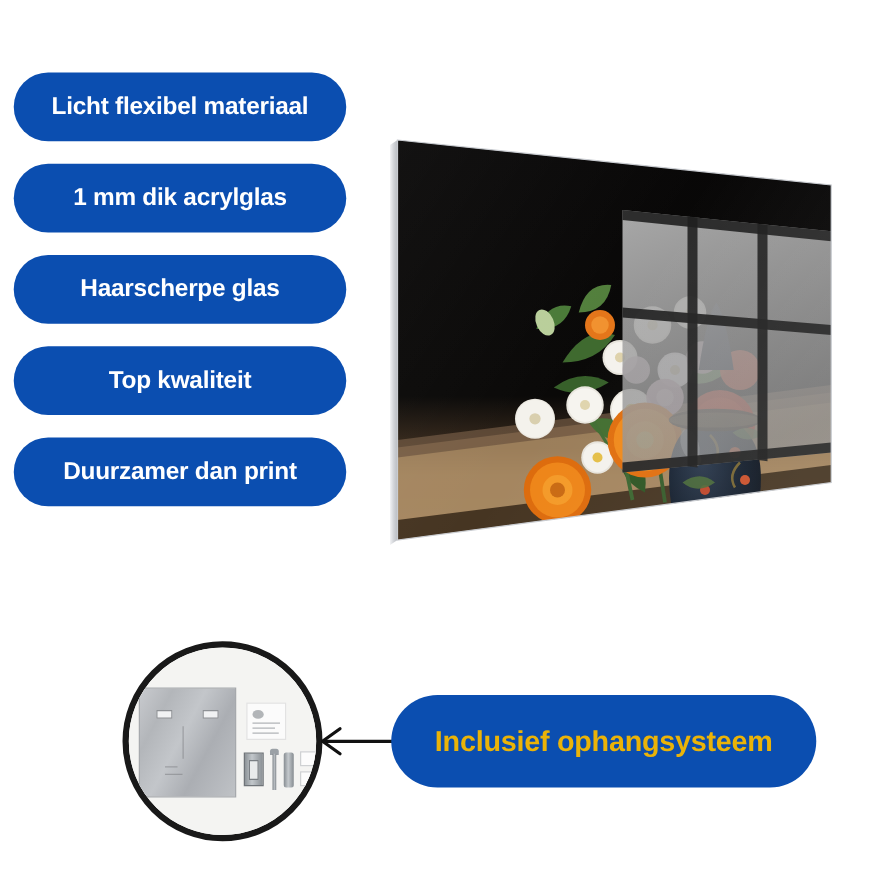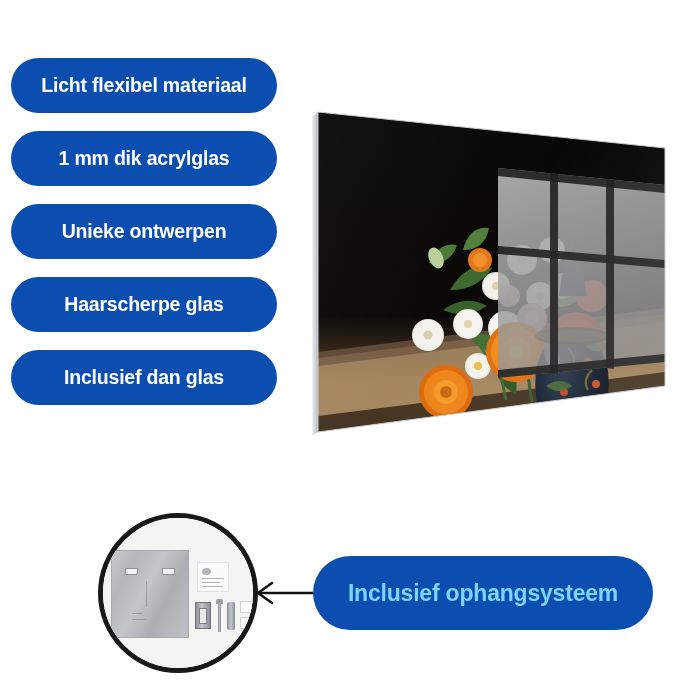--- a/index.html
+++ b/index.html
@@ -55,21 +55,21 @@
 
   
   .callout-pill {
     position: absolute;
     left: 313px;
     top: 556px;
     width: 340px;
     height: 74px;
     border-radius: 37px;
     background: #0b4eb0;
-    color: #7dd3fc;
+    color: #eab308;
     display: flex;
     align-items: center;
     justify-content: center;
     box-sizing: border-box;
   }
   .callout-pill .pill-label {
     font-size: 23px;
   }
 
   
@@ -234,31 +234,31 @@
   <div class="pill-list">
 
     <div class="pill">
       <span class="pill-label">Licht flexibel materiaal</span>
     </div>
 
     <div class="pill">
       <span class="pill-label">1 mm dik acrylglas</span>
     </div>
 
-    <div class="pill">
-      <span class="pill-label">Unieke ontwerpen</span>
-    </div>
 
     <div class="pill">
       <span class="pill-label">Haarscherpe glas</span>
     </div>
 
-
     <div class="pill">
-      <span class="pill-label">Inclusief dan glas</span>
+      <span class="pill-label">Top kwaliteit</span>
+    </div>
+
+    <div class="pill">
+      <span class="pill-label">Duurzamer dan print</span>
     </div>
 
   </div>
 
   <div class="panel-wrap">
     <svg class="panel-svg" viewBox="0 0 390 350">
       <defs>
 
         <linearGradient id="bgGrad" x1="0" y1="0" x2="0" y2="1">
           <stop offset="0%" stop-color="#080707"></stop>

